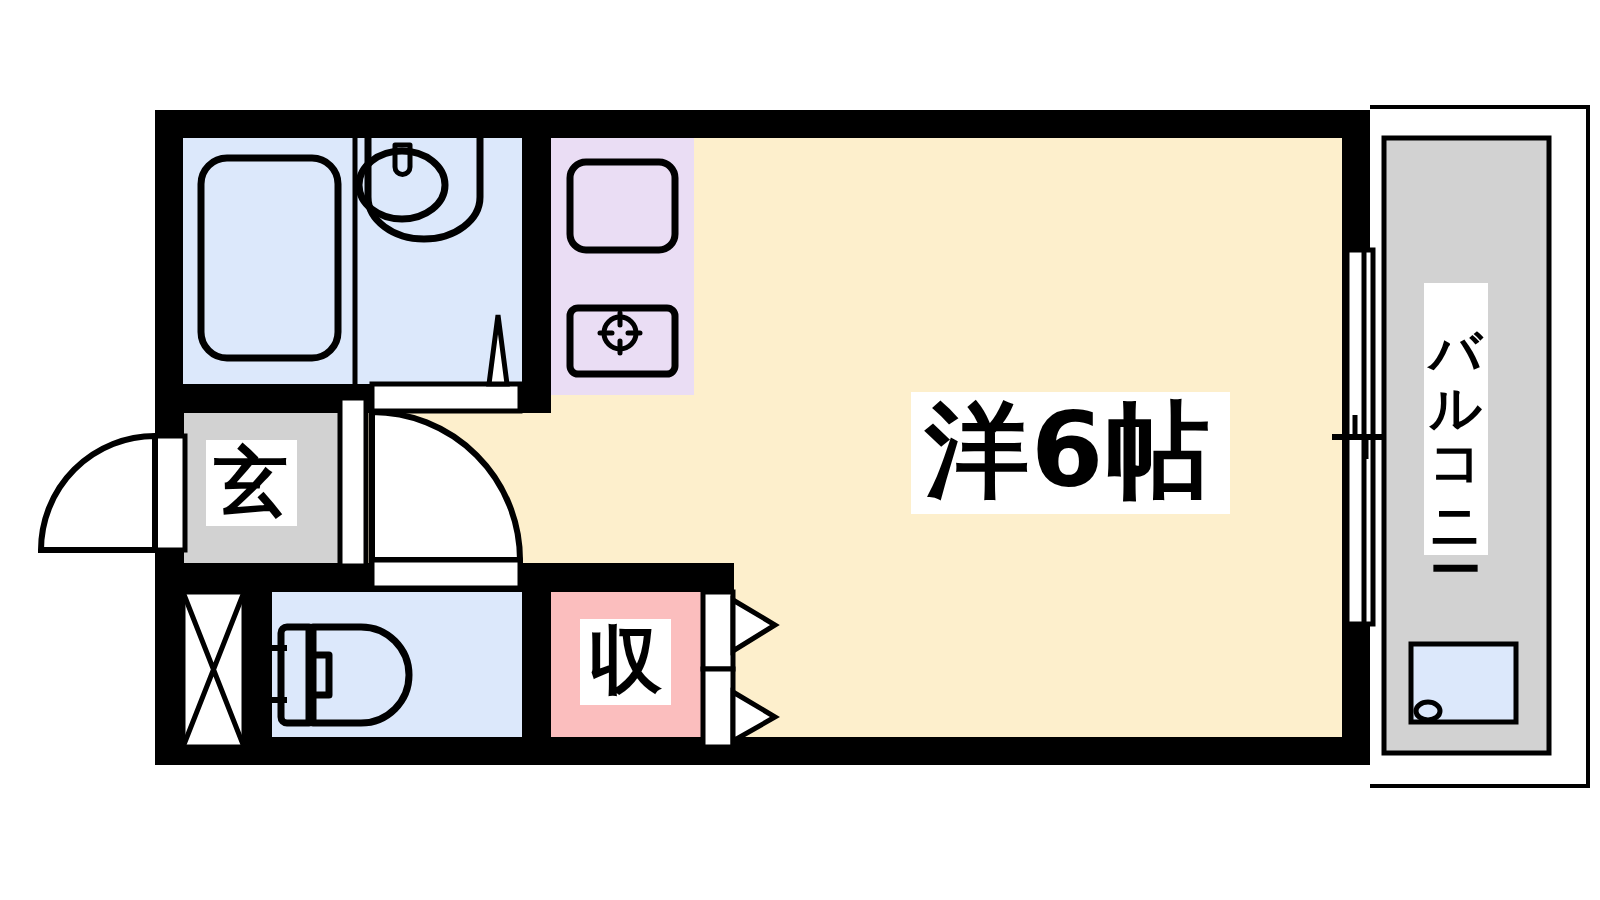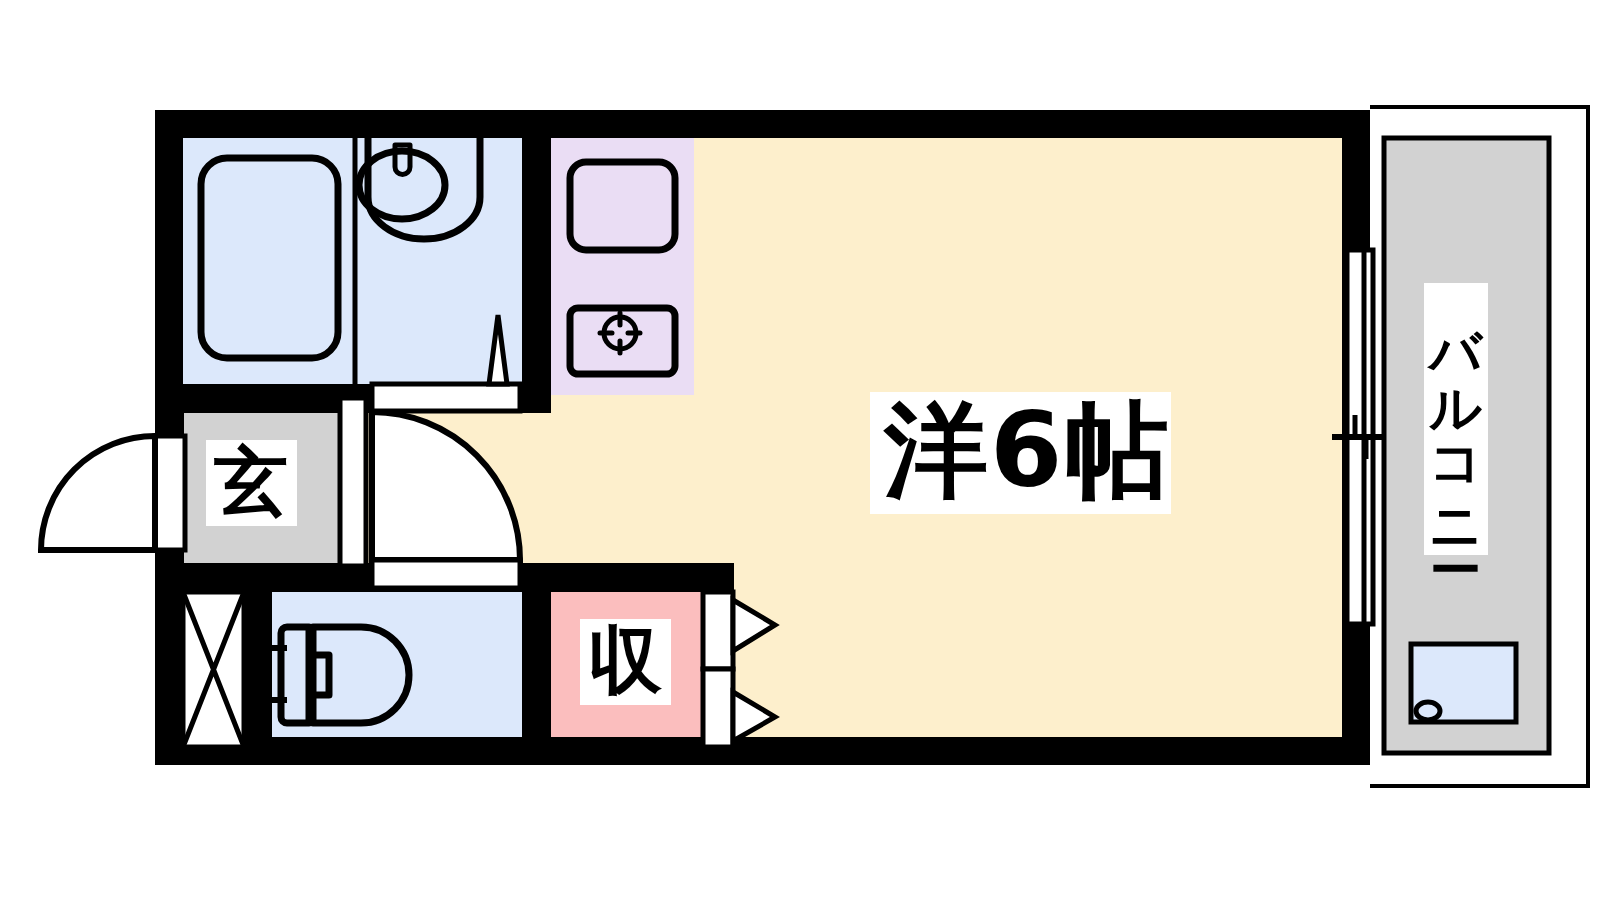--- a/index.html
+++ b/index.html
@@ -34,21 +34,22 @@
     display: flex;
     align-items: center;
     justify-content: center;
     color: #000000;
     font-weight: 700;
     line-height: 1;
     letter-spacing: 0.02em;
   }
   #label-room {
     font-size: 104px;
-    padding: 6px 0 12px 14px;
+    padding: 6px 18px 12px 14px;
+    margin-left: 41px;
   }
   #label-entrance {
     font-size: 74px;
     padding: 4px 8px 8px 8px;
   }
   #label-closet {
     font-size: 74px;
     padding: 4px 8px 8px 8px;
   }
   #label-balcony {

